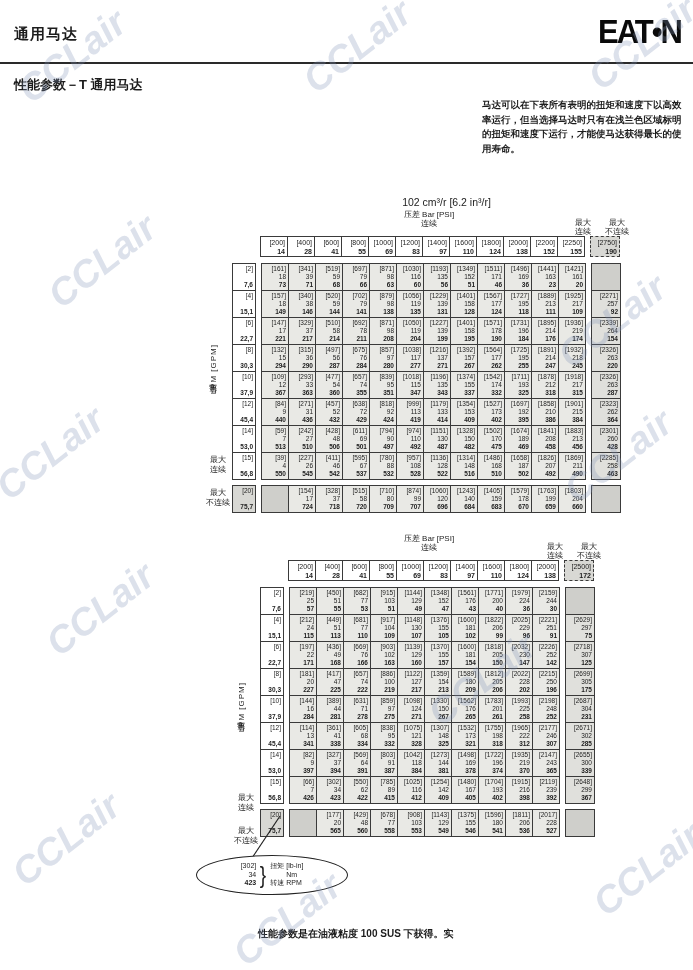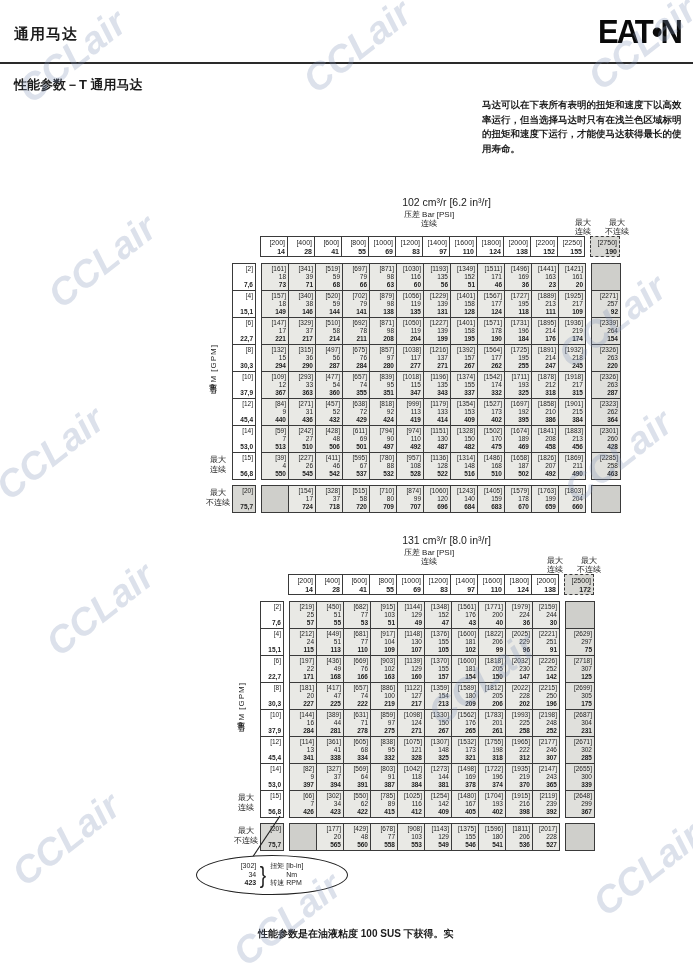--- a/index.html
+++ b/index.html
@@ -806,21 +806,20 @@
       <div class="lab-side lab-maxcont">
         <div>最大</div>
         <div>连续</div>
       </div>
       <div class="lab-side lab-maxint">
         <div>最大</div>
         <div>不连续</div>
       </div>
     </section>
   <section class="ptable" id="ptable-1" style="left:186px; top:534px;">
-      <div class="tbl-title" style="margin-left: 55px; width: 315px;">131 cm³/r [8.0 in³/r]</div>
       <div class="subhead" style="margin-left: 55px; width: 315px;">
         <div class="sh-center" style="width: 280px;">
           <div>压差 Bar [PSI]</div>
           <div>连续</div>
         </div>
         <div class="sh-side" style="left: 266px;">
           <div>最大</div>
           <div>连续</div>
         </div>
         <div class="sh-side" style="left: 300px;">

